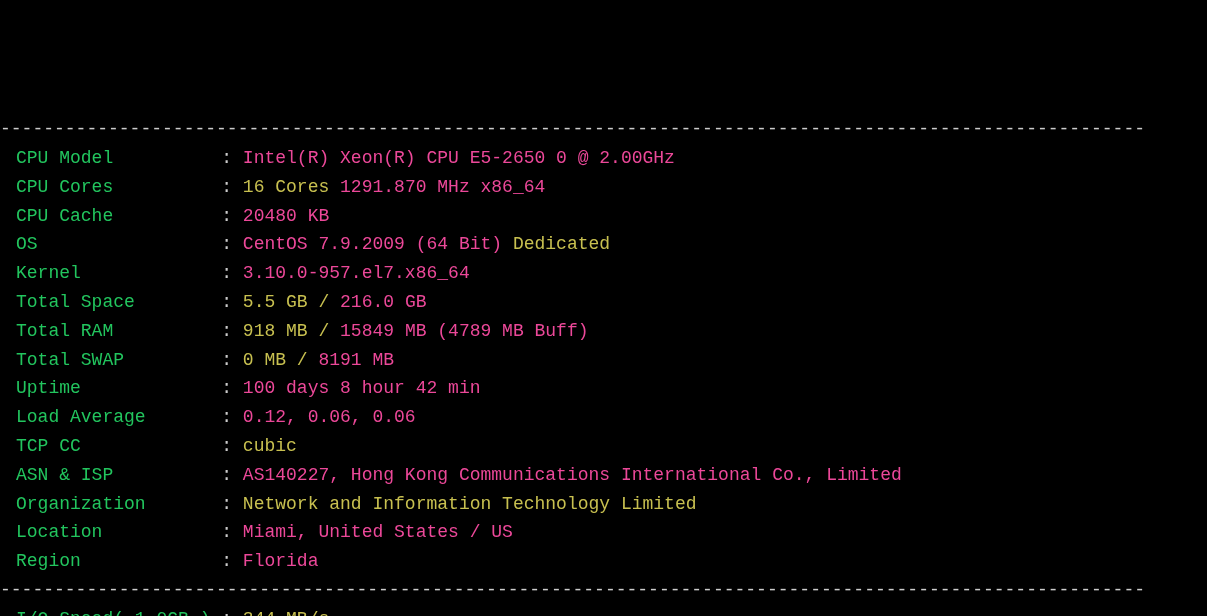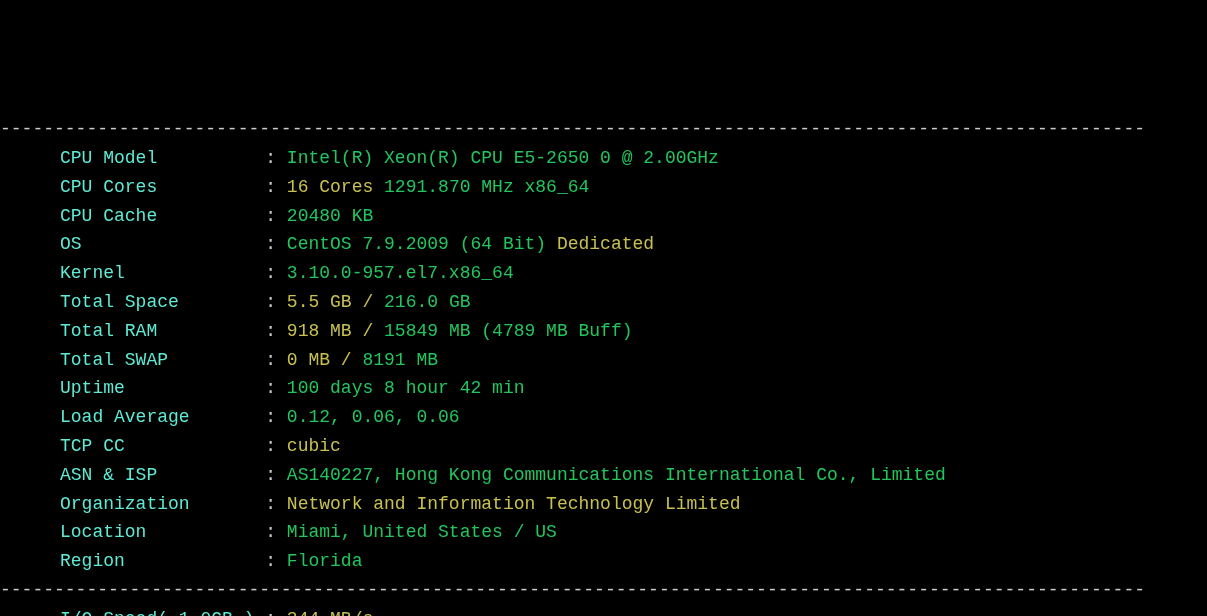--- a/index.html
+++ b/index.html
@@ -15,25 +15,24 @@
       line-height: 1.6;
       padding: 0;
       white-space: pre;
       width: 1207px;
     }
     .divider {
       color: #cccccc;
       letter-spacing: 0;
     }
     .label {
-      color: #5eead4;
-      margin-left: 44px;
+      color: #22c55e;
     }
     .cyan {
-      color: #22c55e;
+      color: #ec4899;
       text-align: center;
     }
     .yellow {
       color: #c8c050;
       margin-top: 44px;
     }
     .colon {
       color: #cccccc;
     }
     .line {

